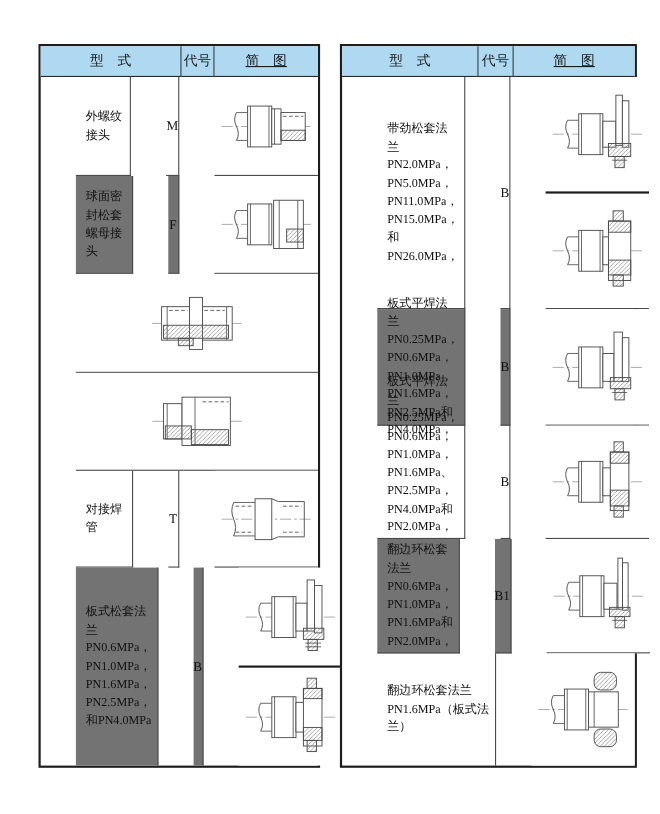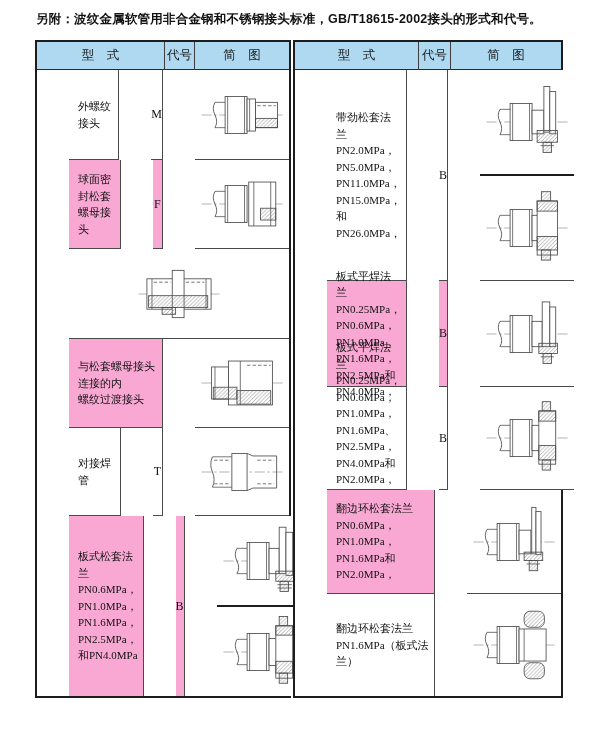--- a/index.html
+++ b/index.html
@@ -2,50 +2,49 @@
 <html><head>
 <meta charset="utf-8">
 <style>
   * { box-sizing: border-box; margin: 0; padding: 0; }
   html,body { width: 600px; height: 740px; background: #ffffff;
     font-family: "Liberation Serif", serif; }
   .page { position: relative; width: 600px; height: 740px; background: #fff; overflow: hidden; }
   .title { position: absolute; left: 36px; top: 11px; width: 540px;
     font-family: "Liberation Sans", sans-serif; font-weight: bold;
     font-size: 12.5px; color: #121212; letter-spacing: 0.2px; }
-  .tables { position: absolute; left: 35px; top: 40px; display: flex; gap: 2px; }
+  .tables { position: absolute; left: 35px; top: 40px; display: flex; gap: 18px; }
   .tbl { border: 2px solid #1d1d1d; background: #fff; }
   .hrow { display: flex; height: 28px; background: #AED9F1; }
   .hc { display: flex; align-items: center; justify-content: center;
     font-size: 12.5px; color: #1a1a1a; border-right: 1px solid #3d3d3d;
     border-bottom: 1px solid #2a2a2a; }
   .row { display: flex; }
   .c { border-right: 1px solid #4a4a4a; border-bottom: 1px solid #4a4a4a; margin-left: 32px; }
   .row:last-child .c { border-bottom: none; }
-  .col-diag { border-right: none !important; flex: 1; }
+  .col-diag { border-right: none !important; flex: 1; text-decoration: underline; }
   .tbl-left .col-type { width: 128px; }
   .tbl-left .col-code { width: 30px; }
   .tbl-right .col-type { width: 124px; }
   .tbl-right .col-code { width: 32px; }
   .c.type { display: flex; align-items: center; padding: 2px 5px 2px 9px;
     font-size: 11px; line-height: 16.5px; color: #111; white-space: pre-line; }
   .c.code { display: flex; align-items: center; justify-content: center;
     font-size: 12px; color: #111; }
   .c.diag { display: flex; flex-direction: column; background: #fff; }
   .d { flex: 1; display: flex; align-items: center; justify-content: center; overflow: hidden; }
   .d + .d { border-top: 2px solid #1d1d1d; }
   .d svg { width: 94px; height: 76px; display: block; }
-  .row[data-hl="true"] .type, .row[data-hl="true"] .code { background: #f9a8d4; }
+  .row[data-hl="true"] .type, .row[data-hl="true"] .code { background: #737373; }
 </style>
 </head>
 <body>
 
 <div class="page">
 
-  <p class="title">另附：波纹金属软管用非合金钢和不锈钢接头标准，GB/T18615-2002接头的形式和代号。</p>
 
   <div class="tables">
 
     <div class="tbl tbl-left" style="width:256px">
       <div class="hrow">
         <div class="hc col-type">型　式</div>
         <div class="hc col-code">代号</div>
         <div class="hc col-diag">简　图</div>
       </div>
 
@@ -121,22 +120,20 @@
                 <rect x="14" y="47" width="70" height="14" rx="0" fill="url(#h2)" stroke="#4b4b4b" stroke-width="1"></rect>
                 <rect x="30" y="61" width="16" height="8" rx="0" fill="url(#h2)" stroke="#4b4b4b" stroke-width="1"></rect>
                 <line x1="20" y1="31" x2="40" y2="31" stroke="#4b4b4b" stroke-width="0.9" stroke-dasharray="4 2.5"></line>
                 <line x1="58" y1="31" x2="80" y2="31" stroke="#4b4b4b" stroke-width="0.9" stroke-dasharray="4 2.5"></line>
               </svg>
             </div>
         </div>
       </div>
 
       <div class="row" style="height:89px" data-hl="true">
-        <div class="c type col-type">与松套螺母接头连接的内
-螺纹过渡接头</div>
         <div class="c diag col-diag">
           <div class="d">
               <svg viewBox="0 0 100 90" xmlns="http://www.w3.org/2000/svg">
                 <defs>
                   <pattern id="h3" width="4.5" height="4.5" patternUnits="userSpaceOnUse">
                     <path d="M0,4.5 L4.5,0" stroke="#828282" stroke-width="0.75" fill="none"></path>
                   </pattern>
                 </defs>
                 <line x1="2" y1="45" x2="98" y2="45" stroke="#8f8f8f" stroke-width="0.8" stroke-dasharray="12 3 3 3"></line>
                 <rect x="14" y="26" width="20" height="38" rx="0" fill="#fff" stroke="#4b4b4b" stroke-width="1"></rect>
@@ -357,20 +354,21 @@
                 <rect x="68" y="71" width="10" height="12" rx="0" fill="url(#h10)" stroke="#4b4b4b" stroke-width="1"></rect>
               </svg>
             </div>
         </div>
       </div>
 
       <div class="row" style="height:104px" data-hl="true">
         <div class="c type col-type">翻边环松套法兰
 PN0.6MPa，PN1.0MPa，
 PN1.6MPa和PN2.0MPa，</div>
+        <div class="c code col-code">B1</div>
         <div class="c diag col-diag">
           <div class="d">
               <svg viewBox="0 0 100 90" xmlns="http://www.w3.org/2000/svg">
                 <defs>
                   <pattern id="h11" width="4.5" height="4.5" patternUnits="userSpaceOnUse">
                     <path d="M0,4.5 L4.5,0" stroke="#828282" stroke-width="0.75" fill="none"></path>
                   </pattern>
                 </defs>
                 <line x1="2" y1="45" x2="98" y2="45" stroke="#8f8f8f" stroke-width="0.8" stroke-dasharray="12 3 3 3"></line>
                 <path d="M18,30 q-4,7 0,15 q4,8 0,15" fill="none" stroke="#4b4b4b" stroke-width="1"></path>

